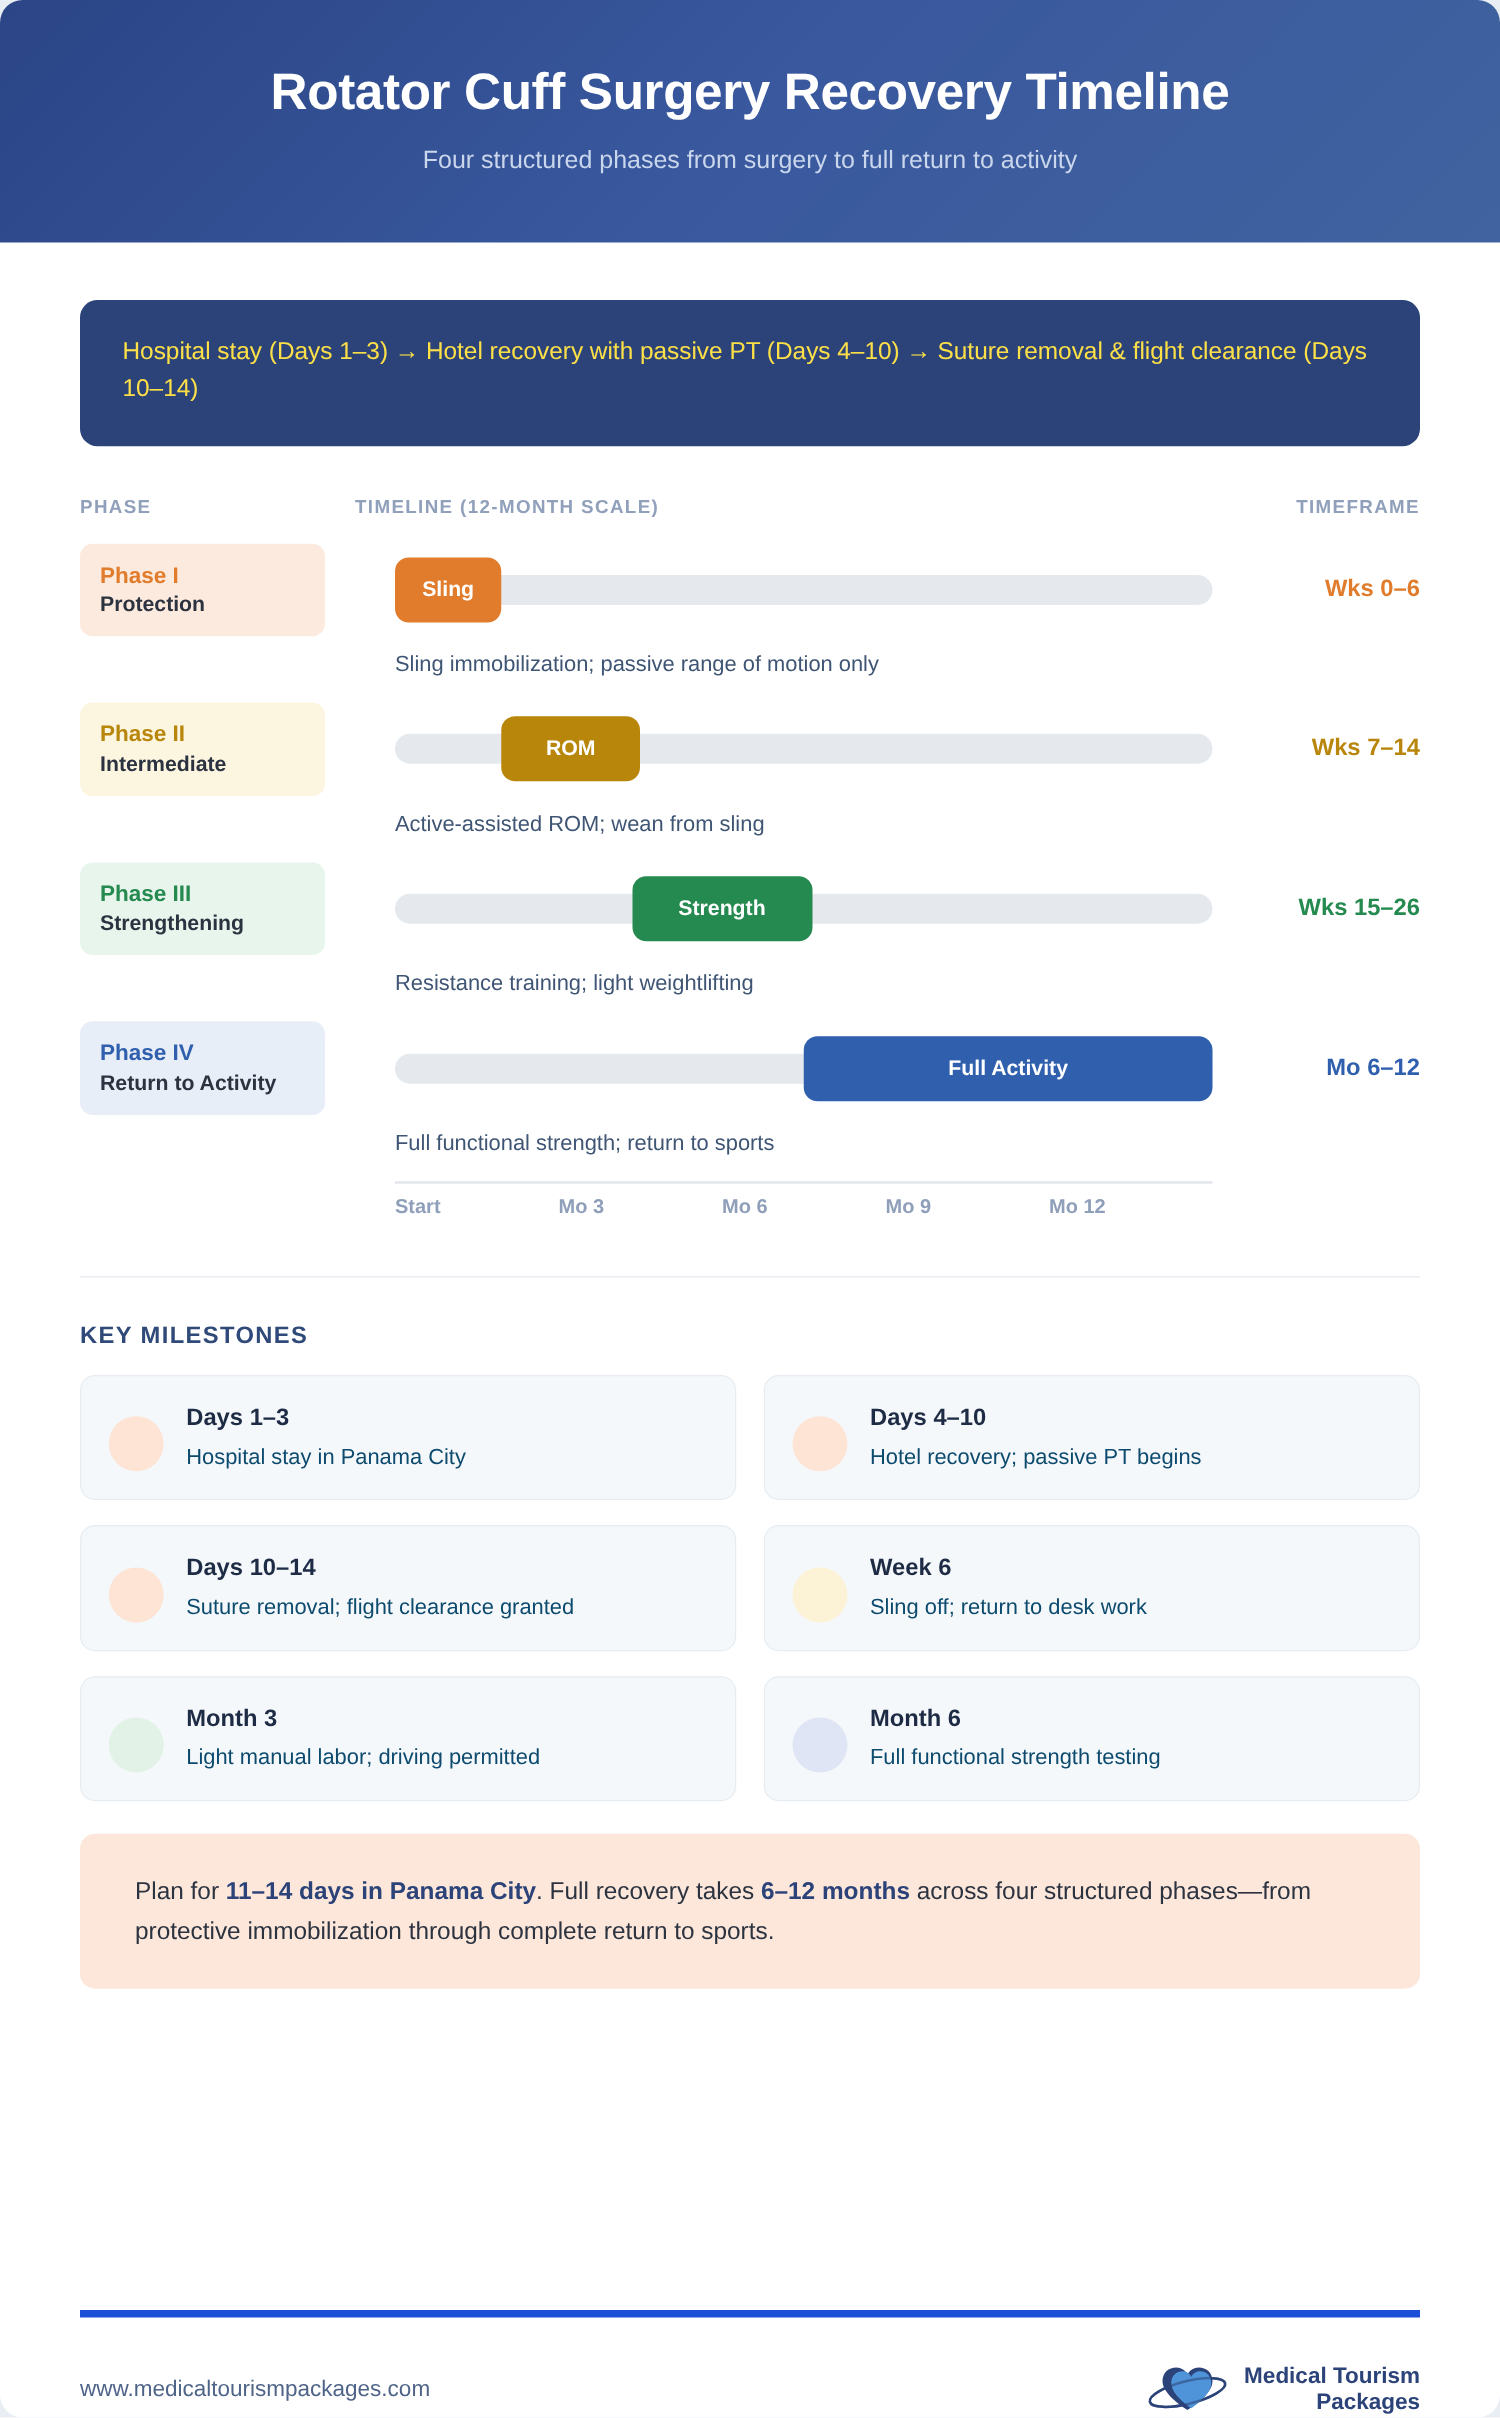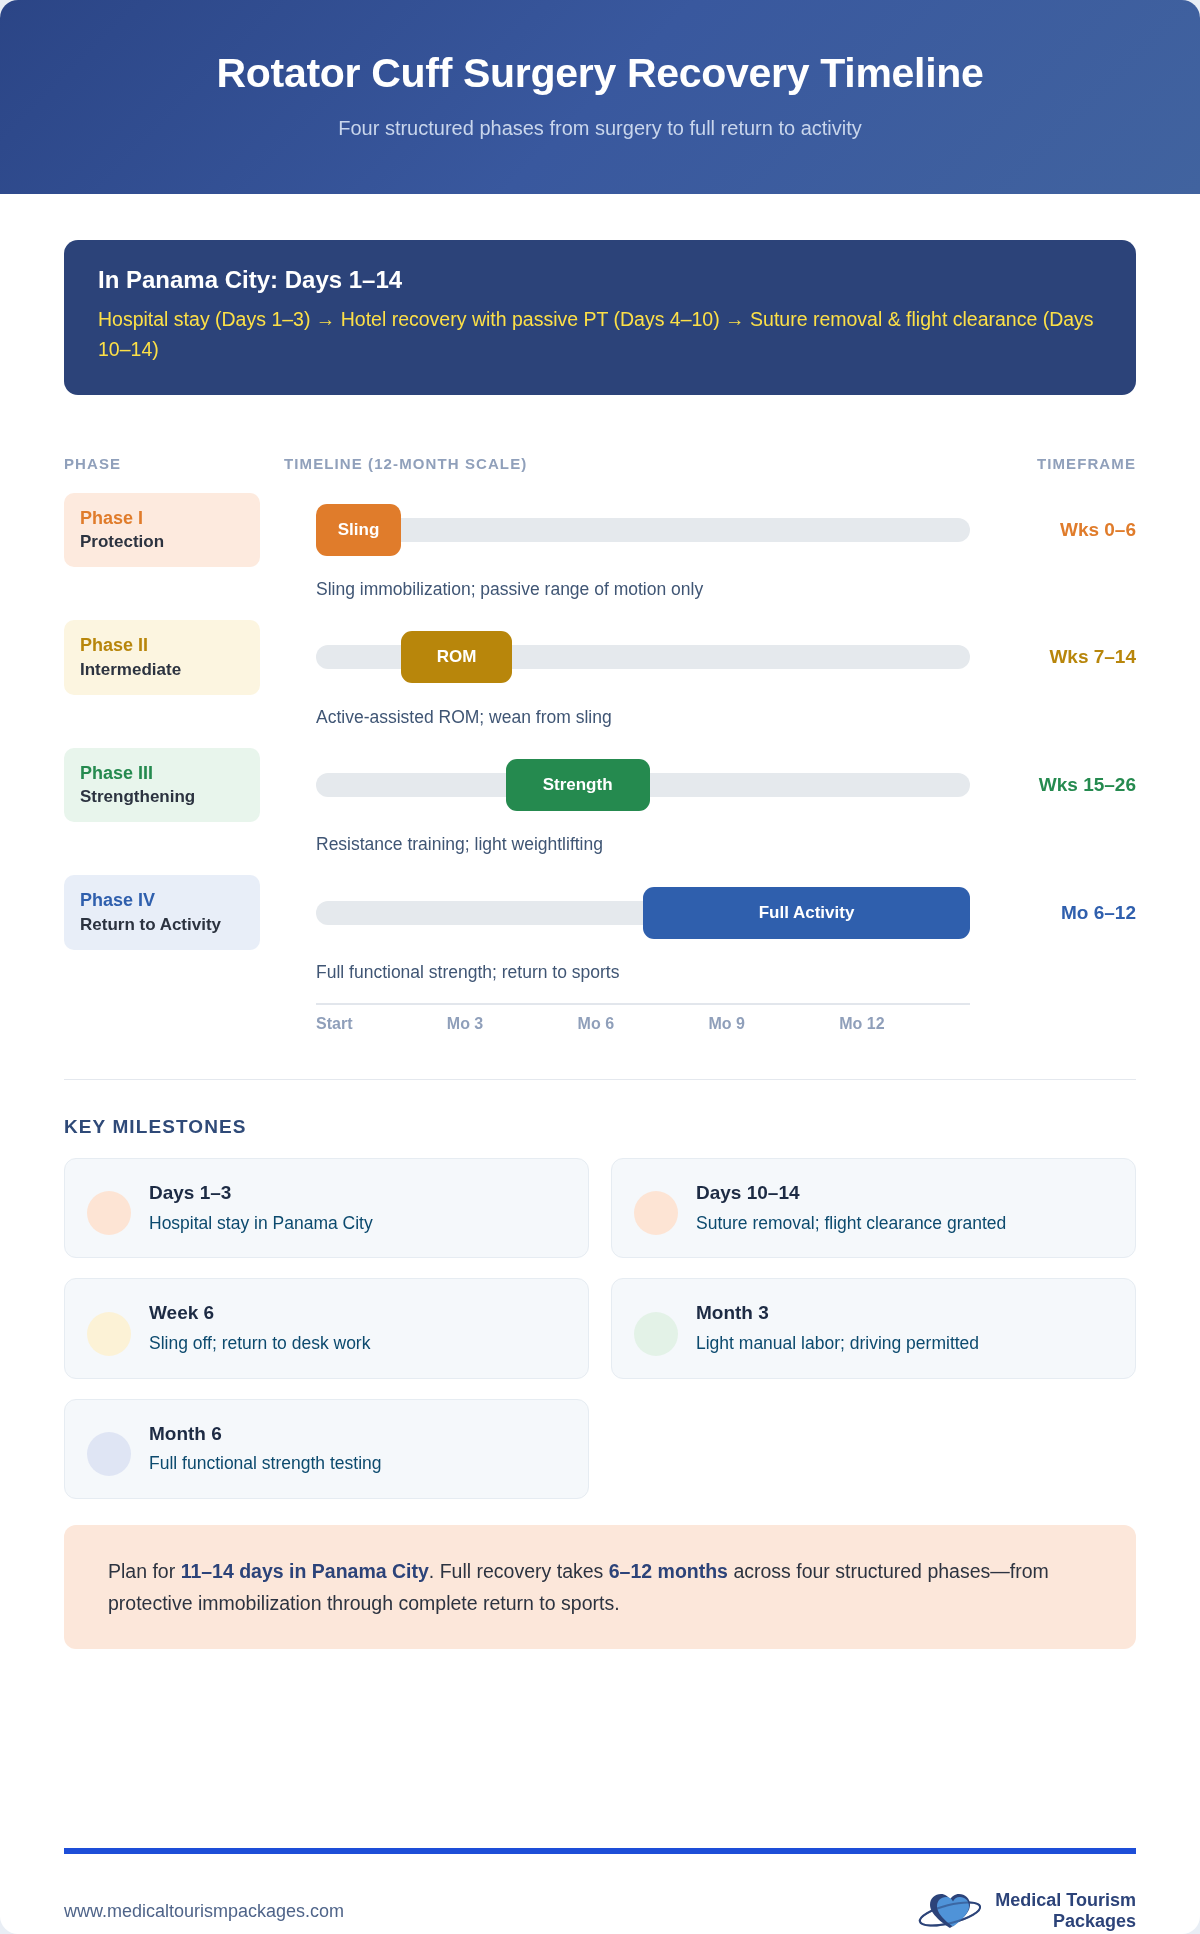--- a/index.html
+++ b/index.html
@@ -75,21 +75,20 @@
   
   .tl-head {
     display: flex;
     align-items: flex-end;
     margin-top: 40px;
     padding-bottom: 4px;
   }
   .tl-head .col-phase {
     width: 220px;
     flex: 0 0 220px;
-    margin-top: 20px;
   }
   .tl-head .col-time { flex: 1 1 auto; }
   .tl-head .col-frame {
     width: 150px;
     flex: 0 0 150px;
     text-align: right;
   }
   .tl-head span {
     font-size: 15px;
     font-weight: bold;
@@ -302,21 +301,20 @@
 <div class="card">
 
   <div class="header">
     <h1>Rotator Cuff Surgery Recovery Timeline</h1>
     <div class="sub">Four structured phases from surgery to full return to activity</div>
   </div>
 
   <div class="body">
 
     <div class="callout">
-      <div class="callout-title">In Panama City: Days 1–14</div>
       <div class="callout-text">Hospital stay (Days 1–3) → Hotel recovery with passive PT (Days 4–10) → Suture removal &amp; flight clearance (Days 10–14)</div>
     </div>
 
     <div class="tl-head">
       <div class="col-phase">
         <span>PHASE</span>
       </div>
       <div class="col-time">
         <span>TIMELINE (12-MONTH SCALE)</span>
       </div>
@@ -397,20 +395,27 @@
 
     <div class="divider"></div>
 
     <div class="ms-title">KEY MILESTONES</div>
     <div class="ms-grid" id="ms-grid">
         <div class="ms-card">
           <div class="ms-dot" style="background:#fde4d4"></div>
           <div>
             <div class="ms-label">Days 1–3</div>
             <div class="ms-desc">Hospital stay in Panama City</div>
+          </div>
+        </div>
+        <div class="ms-card">
+          <div class="ms-dot" style="background:#fde4d4"></div>
+          <div>
+            <div class="ms-label">Days 4–10</div>
+            <div class="ms-desc">Hotel recovery; passive PT begins</div>
           </div>
         </div>
         <div class="ms-card">
           <div class="ms-dot" style="background:#fde4d4"></div>
           <div>
             <div class="ms-label">Days 10–14</div>
             <div class="ms-desc">Suture removal; flight clearance granted</div>
           </div>
         </div>
         <div class="ms-card">

